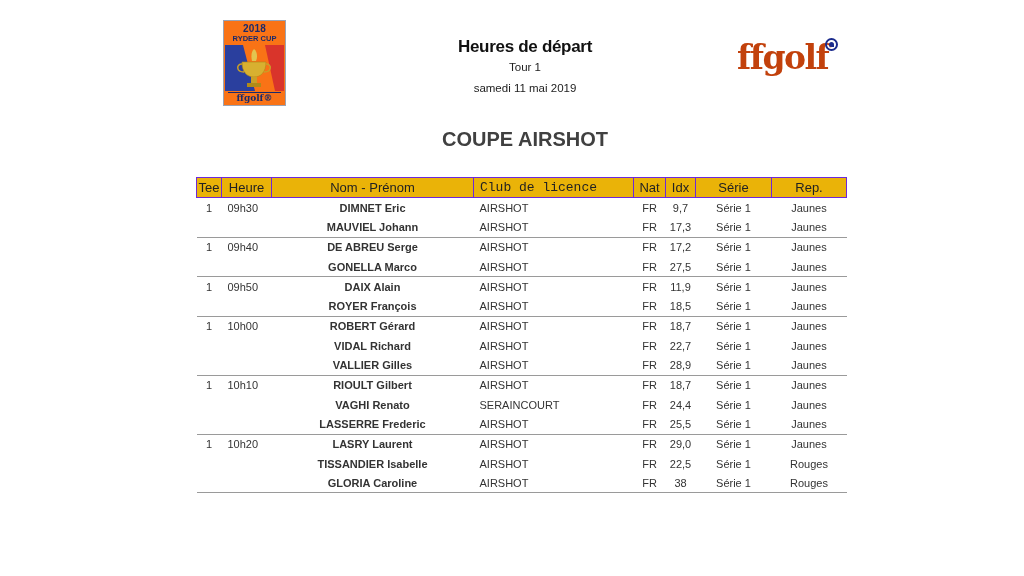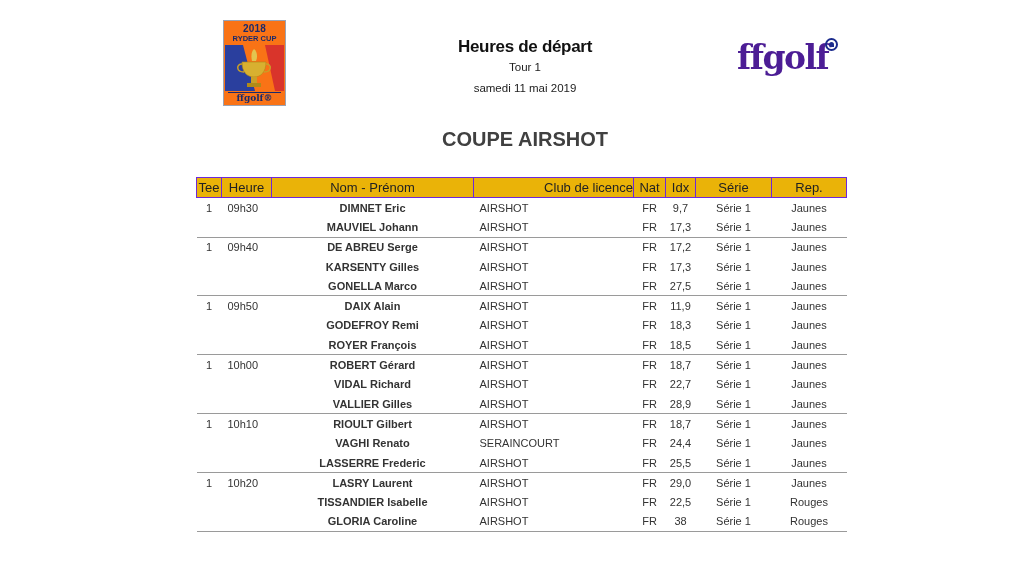--- a/index.html
+++ b/index.html
@@ -23,34 +23,34 @@
     .title { position:absolute; left:425px; width:200px; text-align:center; top:37px;
       font-size:17px; font-weight:bold; color:#111; letter-spacing:-0.3px; }
     .tour { position:absolute; left:425px; width:200px; text-align:center; top:61px;
       font-size:11.5px; color:#222; }
     .date { position:absolute; left:425px; width:200px; text-align:center; top:82px;
       font-size:11.5px; color:#222; }
     .comp { position:absolute; left:400px; width:250px; text-align:center; top:128px;
       font-size:20px; font-weight:bold; color:#404040; }
 
     .ffgolf { position:absolute; left:737px; top:38px; font-family:"DejaVu Serif", serif;
-      font-size:33px; font-weight:bold; color:#4c1d95; letter-spacing:-1.5px; }
+      font-size:33px; font-weight:bold; color:#c2410c; letter-spacing:-1.5px; }
     .ffgolf-reg { position:absolute; left:825px; top:38px; width:13px; height:13px;
       border:2px solid #1a2a8c; border-radius:50%; box-sizing:border-box; }
     .ffgolf-reg::after { content:""; position:absolute; left:2px; top:2px; width:5px; height:5px;
       background:#1a2a8c; border-radius:50% 50% 0 50%; }
 
     table.grid { position:absolute; left:196px; top:177px; width:650px;
       border-collapse:collapse; font-size:11.5px; table-layout:fixed; }
     table.grid th {
       background:#eab308; font-weight:normal; font-size:13px; height:19px; padding:0;
       border:1px solid #6d28d9; color:#222;
     }
     table.grid th.nom { font-weight:normal; }
-    table.grid th.club { text-align:right; padding-left:6px; }
+    table.grid th.club { text-align:left; padding-left:6px;font-family:Liberation Mono, monospace; }
     table.grid td { height:19.3px; padding:0; font-size:11px; color:#333; }
     td.tee { text-align:center; font-size:12px; }
     td.heure { text-align:left; padding-left:6px !important; font-size:12px; }
     td.nom { text-align:center; font-weight:bold; font-size:12px; color:#1a1a1a; }
     td.club { text-align:left; padding-left:6px !important; font-size:10.5px; color:#444; }
     td.nat { text-align:center; font-size:10.5px; color:#444; }
     td.idx { text-align:center; font-size:11px; color:#444; }
     td.serie { text-align:center; font-size:10.5px; color:#444; }
     td.rep { text-align:center; font-size:10.5px; color:#444; }
     tr.group-end td { border-bottom:1px solid #9a9a9a; }
@@ -130,60 +130,40 @@
       <tr>
         <td class="tee">1</td>
         <td class="heure">09h40</td>
         <td class="nom">DE ABREU Serge</td>
         <td class="club">AIRSHOT</td>
         <td class="nat">FR</td>
         <td class="idx">17,2</td>
         <td class="serie">Série 1</td>
         <td class="rep">Jaunes</td>
       </tr>
-      <tr>
-        <td class="tee"></td>
-        <td class="heure"></td>
-        <td class="nom">KARSENTY Gilles</td>
-        <td class="club">AIRSHOT</td>
-        <td class="nat">FR</td>
-        <td class="idx">17,3</td>
-        <td class="serie">Série 1</td>
-        <td class="rep">Jaunes</td>
-      </tr>
       <tr class="group-end">
         <td class="tee"></td>
         <td class="heure"></td>
         <td class="nom">GONELLA Marco</td>
         <td class="club">AIRSHOT</td>
         <td class="nat">FR</td>
         <td class="idx">27,5</td>
         <td class="serie">Série 1</td>
         <td class="rep">Jaunes</td>
       </tr>
       <tr>
         <td class="tee">1</td>
         <td class="heure">09h50</td>
         <td class="nom">DAIX Alain</td>
         <td class="club">AIRSHOT</td>
         <td class="nat">FR</td>
         <td class="idx">11,9</td>
         <td class="serie">Série 1</td>
         <td class="rep">Jaunes</td>
       </tr>
-      <tr>
-        <td class="tee"></td>
-        <td class="heure"></td>
-        <td class="nom">GODEFROY Remi</td>
-        <td class="club">AIRSHOT</td>
-        <td class="nat">FR</td>
-        <td class="idx">18,3</td>
-        <td class="serie">Série 1</td>
-        <td class="rep">Jaunes</td>
-      </tr>
       <tr class="group-end">
         <td class="tee"></td>
         <td class="heure"></td>
         <td class="nom">ROYER François</td>
         <td class="club">AIRSHOT</td>
         <td class="nat">FR</td>
         <td class="idx">18,5</td>
         <td class="serie">Série 1</td>
         <td class="rep">Jaunes</td>
       </tr>

